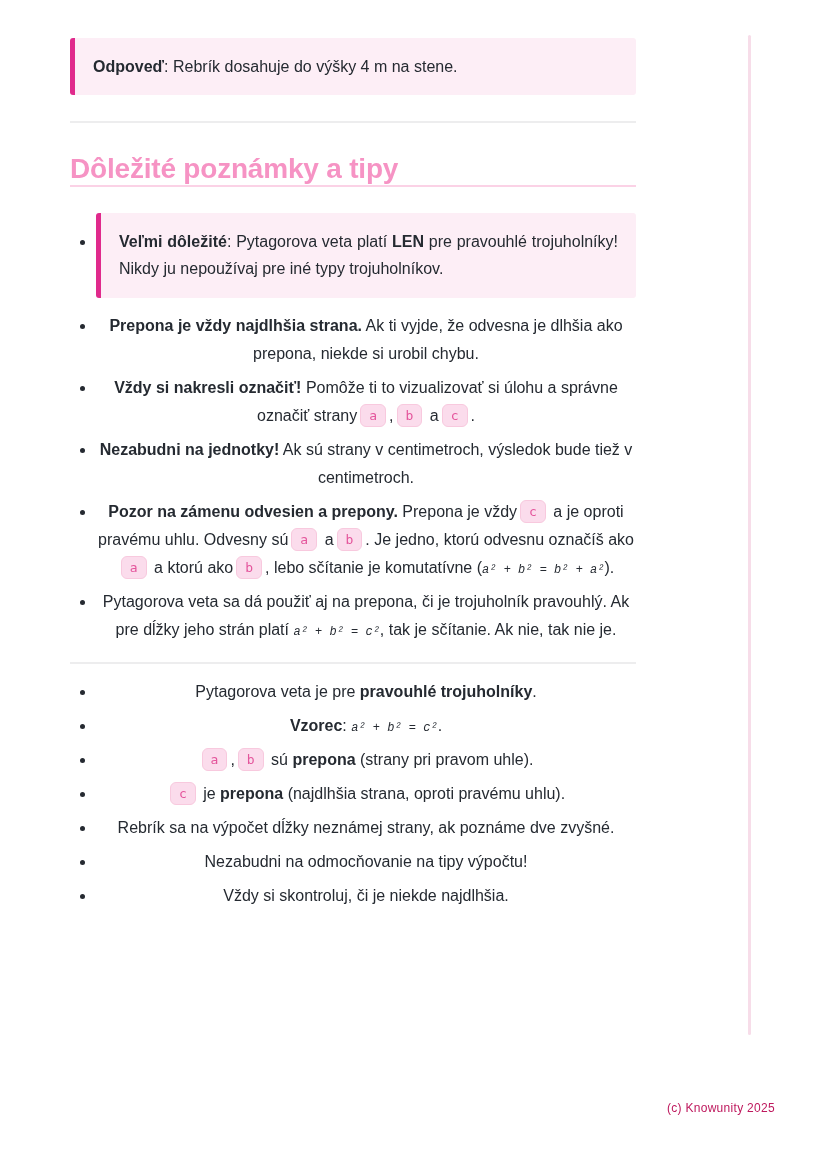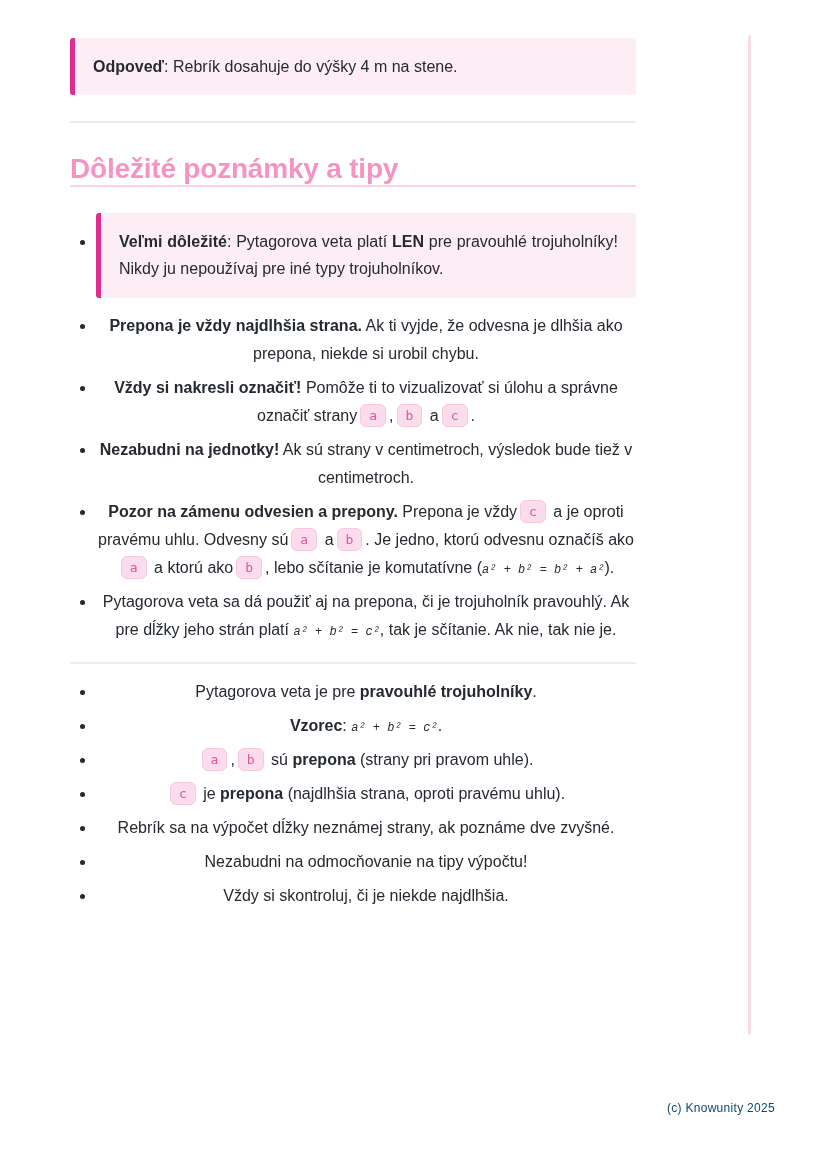--- a/index.html
+++ b/index.html
@@ -98,21 +98,21 @@
     width: 3px;
     height: 1000px;
     border-radius: 2px;
     background: var(--edge-line, #f7dde9);
   }
   .footer {
     position: absolute;
     right: 53px;
     top: 1101px;
     font-size: 12px;
-    color: #0c4a6e;
+    color: #be185d;
     letter-spacing: 0.3px;
   }
 </style>
 </head>
 <body>
 
 <div class="content">
 
   <div class="callout"><span class="seg-bold">Odpoveď</span><span class="seg-text">: Rebrík dosahuje do výšky 4 m na stene.</span></div>
 

